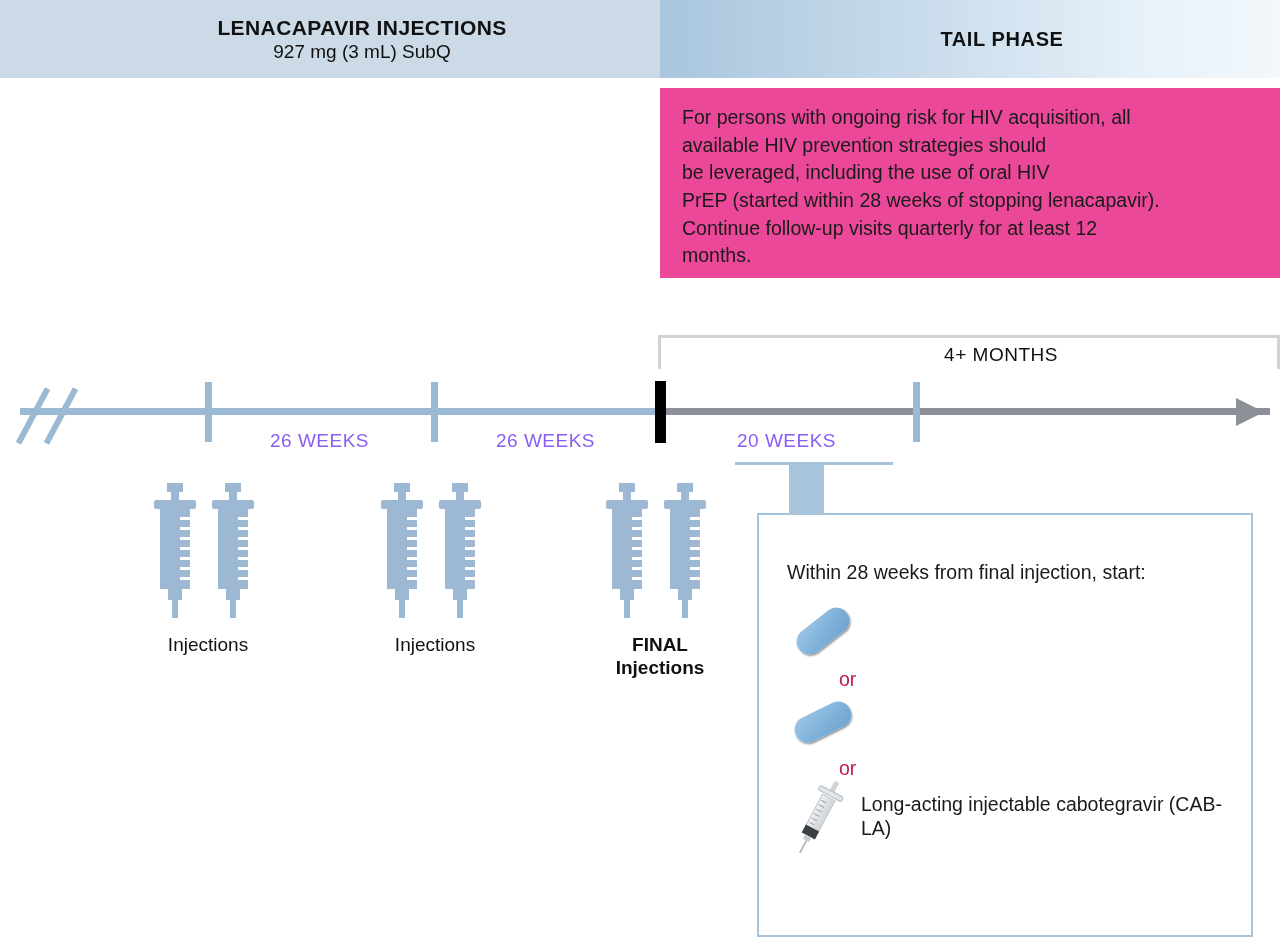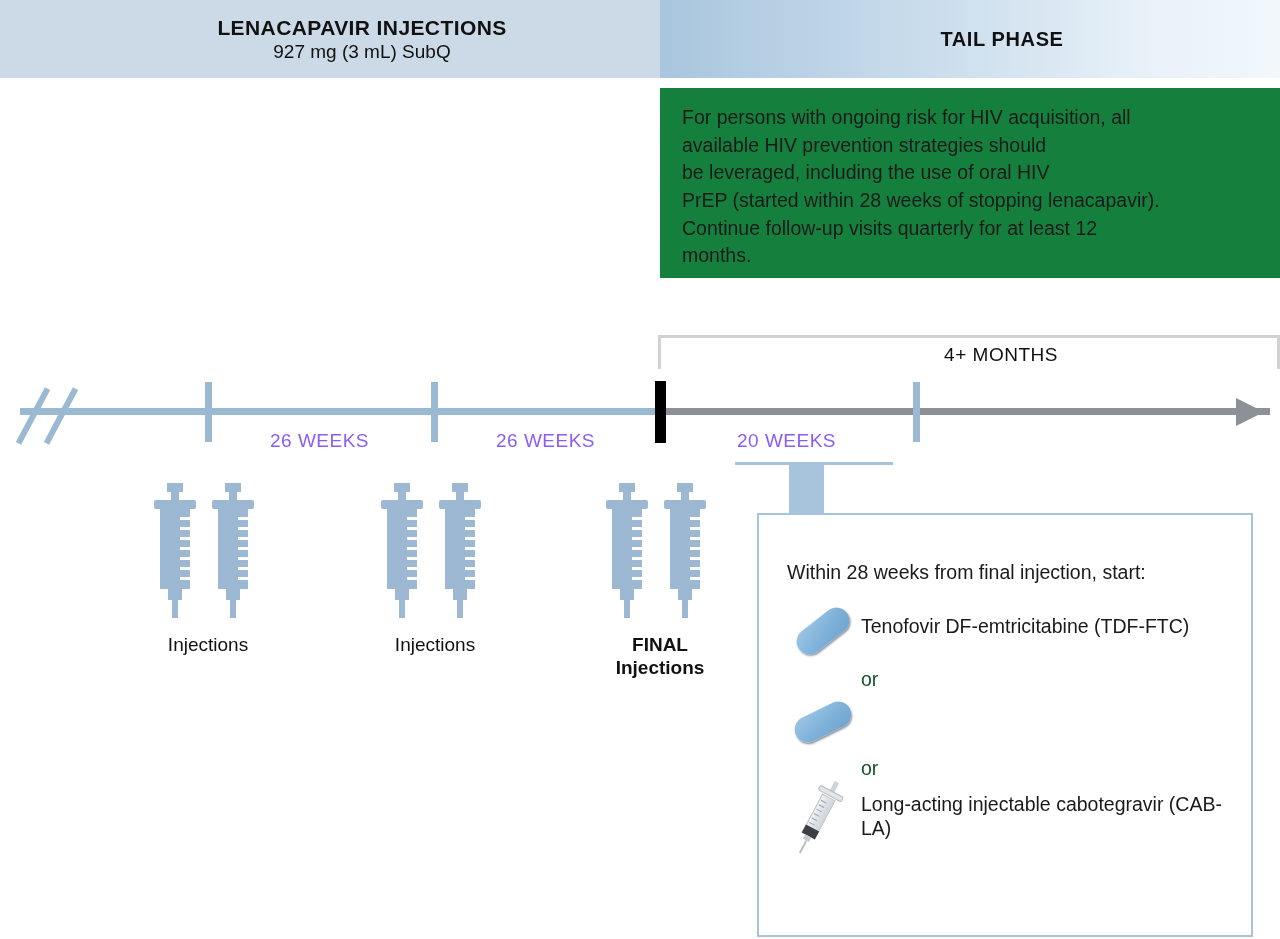--- a/index.html
+++ b/index.html
@@ -23,21 +23,21 @@
   #tail-header{
     left:660px;top:0;width:620px;height:78px;
     background:linear-gradient(90deg,#a9c6de 0%,#bcd3e6 24%,#d3e3f0 52%,#e9f2f9 76%,#f4f9fc 100%);
     display:flex;align-items:center;justify-content:center;
   }
   #tail-title{font-size:20px;font-weight:bold;letter-spacing:.6px;color:#111;}
 
   
   #tail-note{
     left:660px;top:88px;width:620px;height:190px;
-    background:#15803d;
+    background:#ec4899;
     box-sizing:border-box;padding:16px 22px 10px 22px;
   }
   #tail-note-text{
     font-size:19.5px;line-height:1.42;color:#1a1a1a;white-space:pre-line;
   }
 
   
   #months-bracket{
     left:658px;top:335px;width:622px;height:34px;
     border:3px solid #d2d2d2;border-top-width:3px;border-bottom:none;
@@ -101,21 +101,21 @@
   
   #med-panel{
     left:757px;top:513px;width:496px;height:424px;
     border:2px solid #a8c4dd;background:#ffffff;box-sizing:border-box;
     padding:46px 18px 0 28px;
   }
   #med-intro{font-size:19.5px;color:#1a1a1a;margin-bottom:22px;}
   .med-row{display:flex;align-items:flex-start;margin-bottom:4px;min-height:56px;}
   .med-icon{width:74px;flex:0 0 74px;position:relative;height:58px;}
   .med-text{font-size:19.5px;line-height:1.25;color:#1a1a1a;padding-top:8px;}
-  .or-row{font-size:19.5px;color:#14532d;margin:2px 0 4px 74px;}
+  .or-row{font-size:19.5px;color:#be185d;margin:2px 0 4px 52px;}
 
   
   .pill{position:absolute;left:4px;top:4px;width:60px;height:26px;border-radius:13px;
         background:linear-gradient(160deg,#9fc6e6 0%,#7fb2da 55%,#6ea3cf 100%);
         box-shadow:0 2px 2px rgba(60,70,80,.55);}
   .pill.tilt{transform:rotate(-38deg);transform-origin:50% 50%;left:6px;top:12px;}
   .pill.tilt2{transform:rotate(-26deg);transform-origin:50% 50%;left:6px;top:14px;}
 
   
   .mini-syr{position:absolute;left:6px;top:-4px;width:62px;height:72px;
@@ -288,21 +288,20 @@
   <div class="syr-caption bold" style="margin-top:0">Injections</div>
 </div>
 
 <div class="abs" id="med-panel">
   <div id="med-intro">Within 28 weeks from final injection, start:</div>
 
   <div class="med-row">
     <div class="med-icon">
         <div class="pill tilt"></div>
       </div>
-    <div class="med-text">Tenofovir DF-emtricitabine (TDF-FTC)</div>
   </div>
   <div class="or-row">or</div>
 
   <div class="med-row">
     <div class="med-icon">
         <div class="pill tilt2"></div>
       </div>
   </div>
   <div class="or-row">or</div>
 

